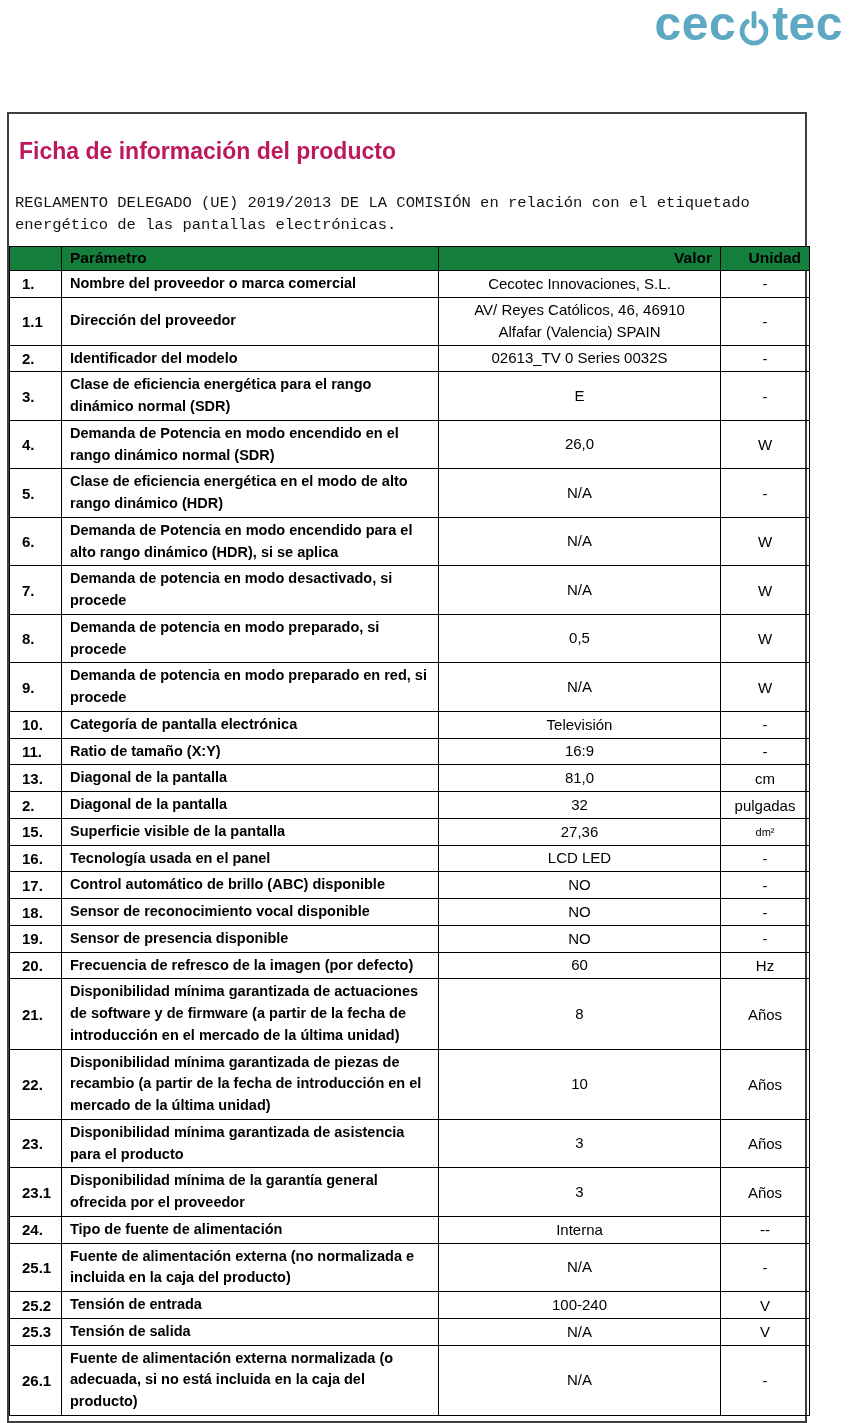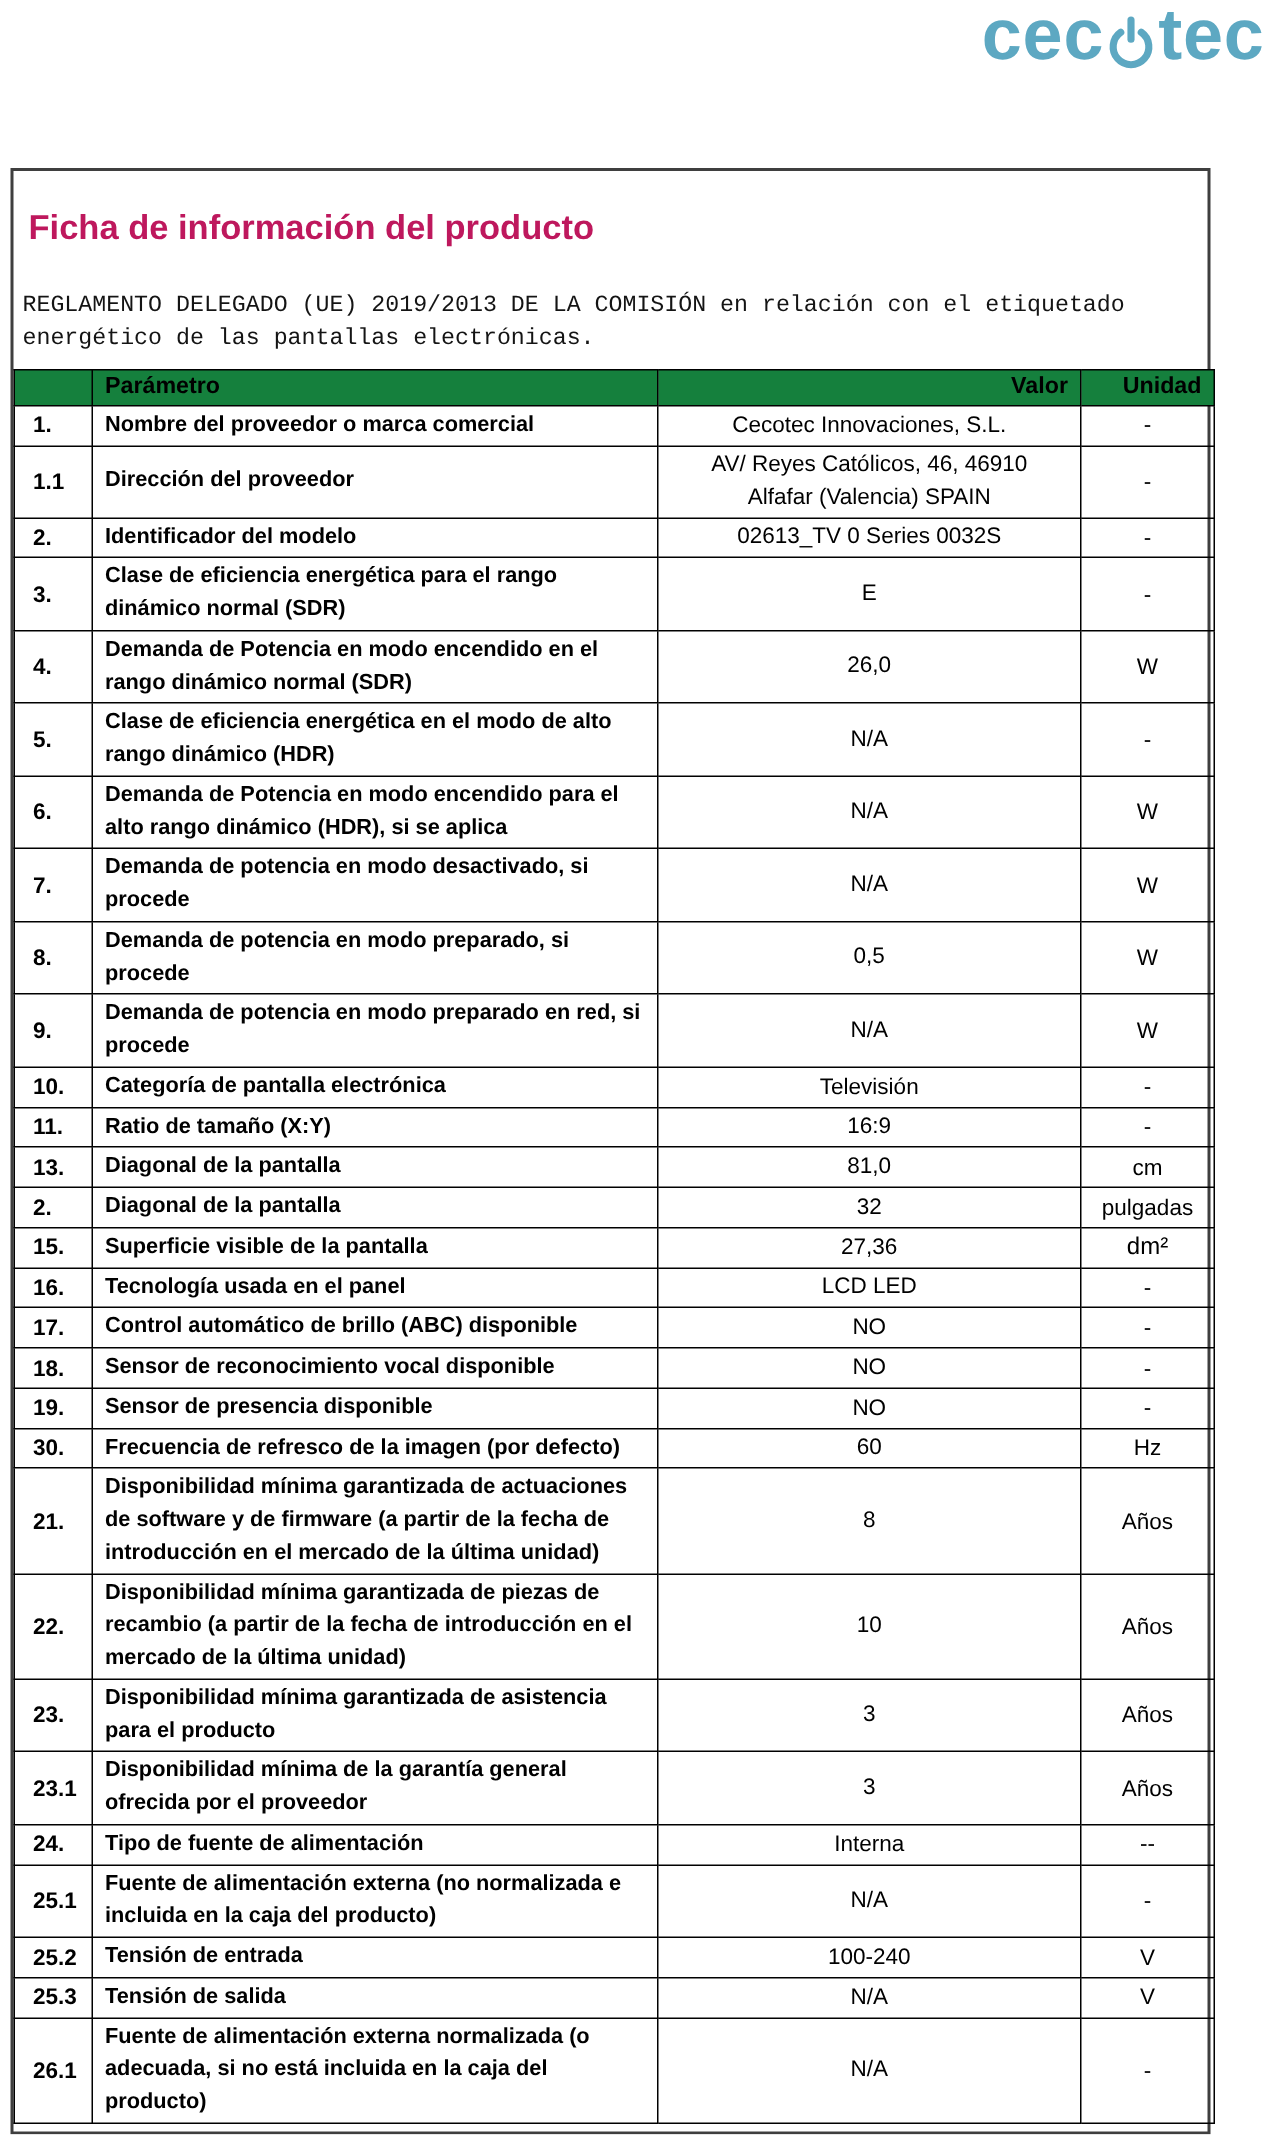--- a/index.html
+++ b/index.html
@@ -94,21 +94,21 @@
     text-align: center;
     padding: 1px 4px;
     line-height: 1.5;
     white-space: pre-line;
   }
   td.c-unit {
     font-size: 15px;
     text-align: center;
     padding: 1px 2px;
   }
-  td.c-unit.unit-small { font-size: 16px; }
+  td.c-unit.unit-small { font-size: 11px; }
   tbody tr { height: 24px; }
 </style>
 </head>
 <body>
 
 <div class="page">
 
   <div class="logo">
     <span class="ltr">cec</span>
     <span>
@@ -269,21 +269,21 @@
   </tr>
 
   <tr>
     <td class="c-num">19.</td>
     <td class="c-param">Sensor de presencia disponible</td>
     <td class="c-value">NO</td>
     <td class="c-unit">-</td>
   </tr>
 
   <tr>
-    <td class="c-num">30.</td>
+    <td class="c-num">20.</td>
     <td class="c-param">Frecuencia de refresco de la imagen (por defecto)</td>
     <td class="c-value">60</td>
     <td class="c-unit">Hz</td>
   </tr>
 
   <tr>
     <td class="c-num">21.</td>
     <td class="c-param">Disponibilidad mínima garantizada de actuaciones de software y de firmware (a partir de la fecha de introducción en el mercado de la última unidad)</td>
     <td class="c-value">8</td>
     <td class="c-unit">Años</td>

